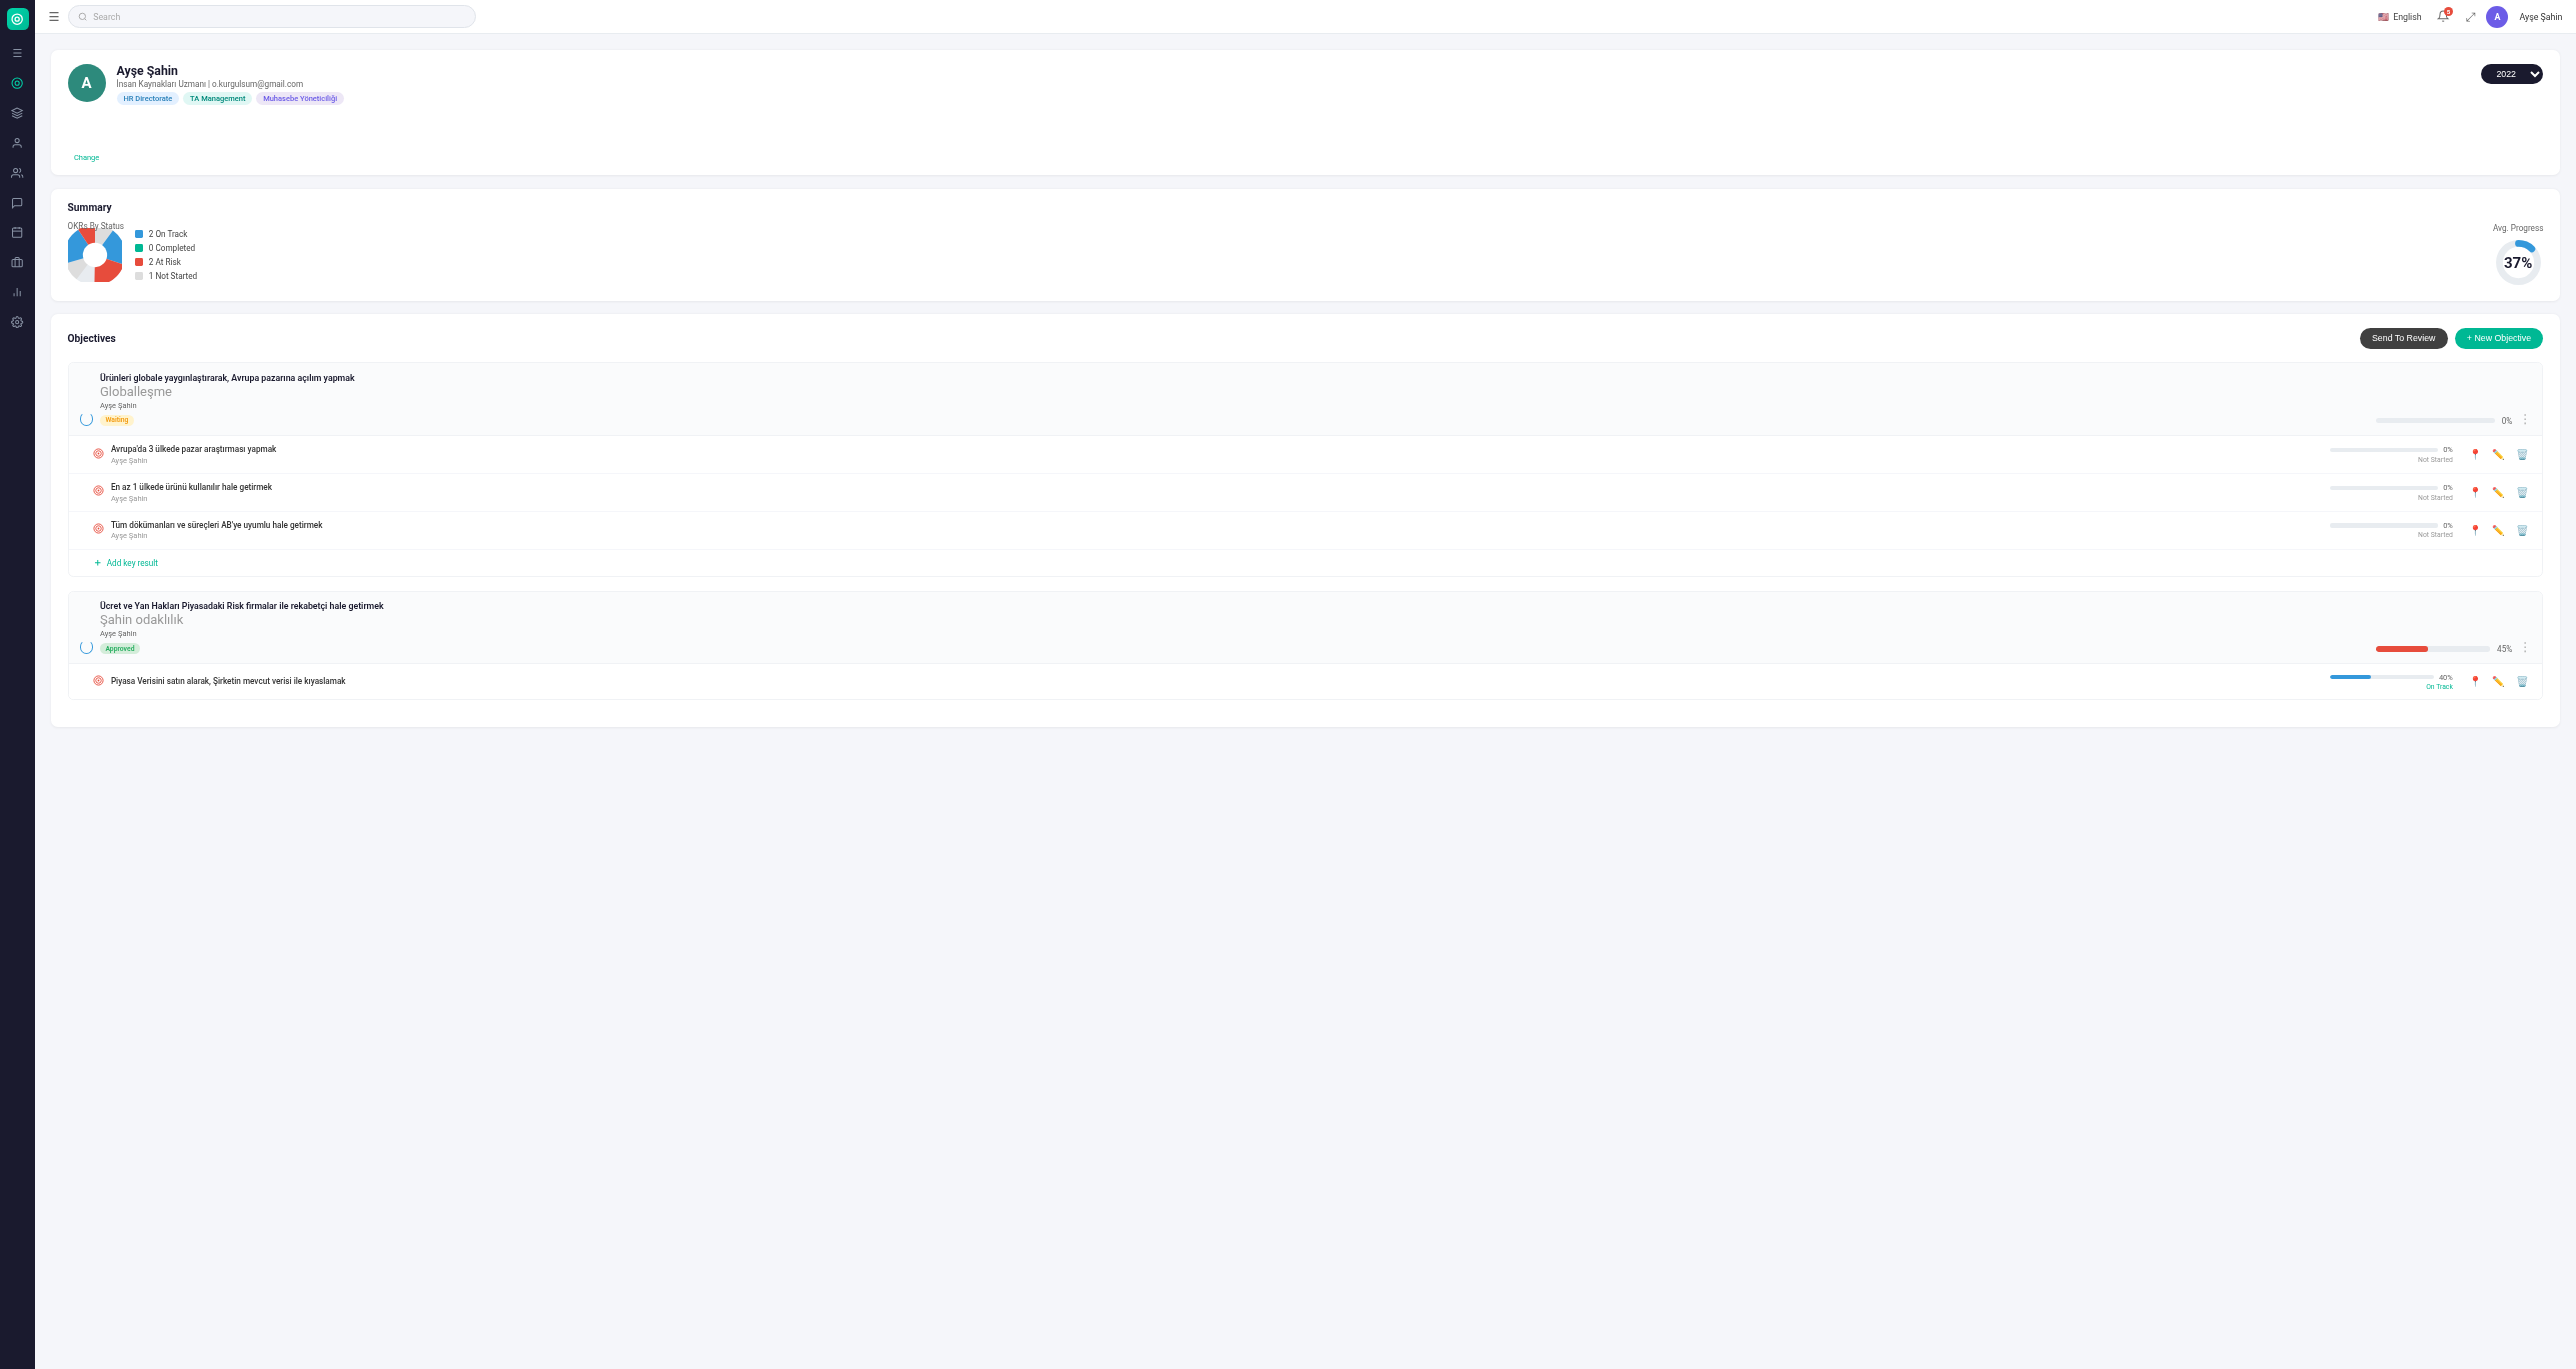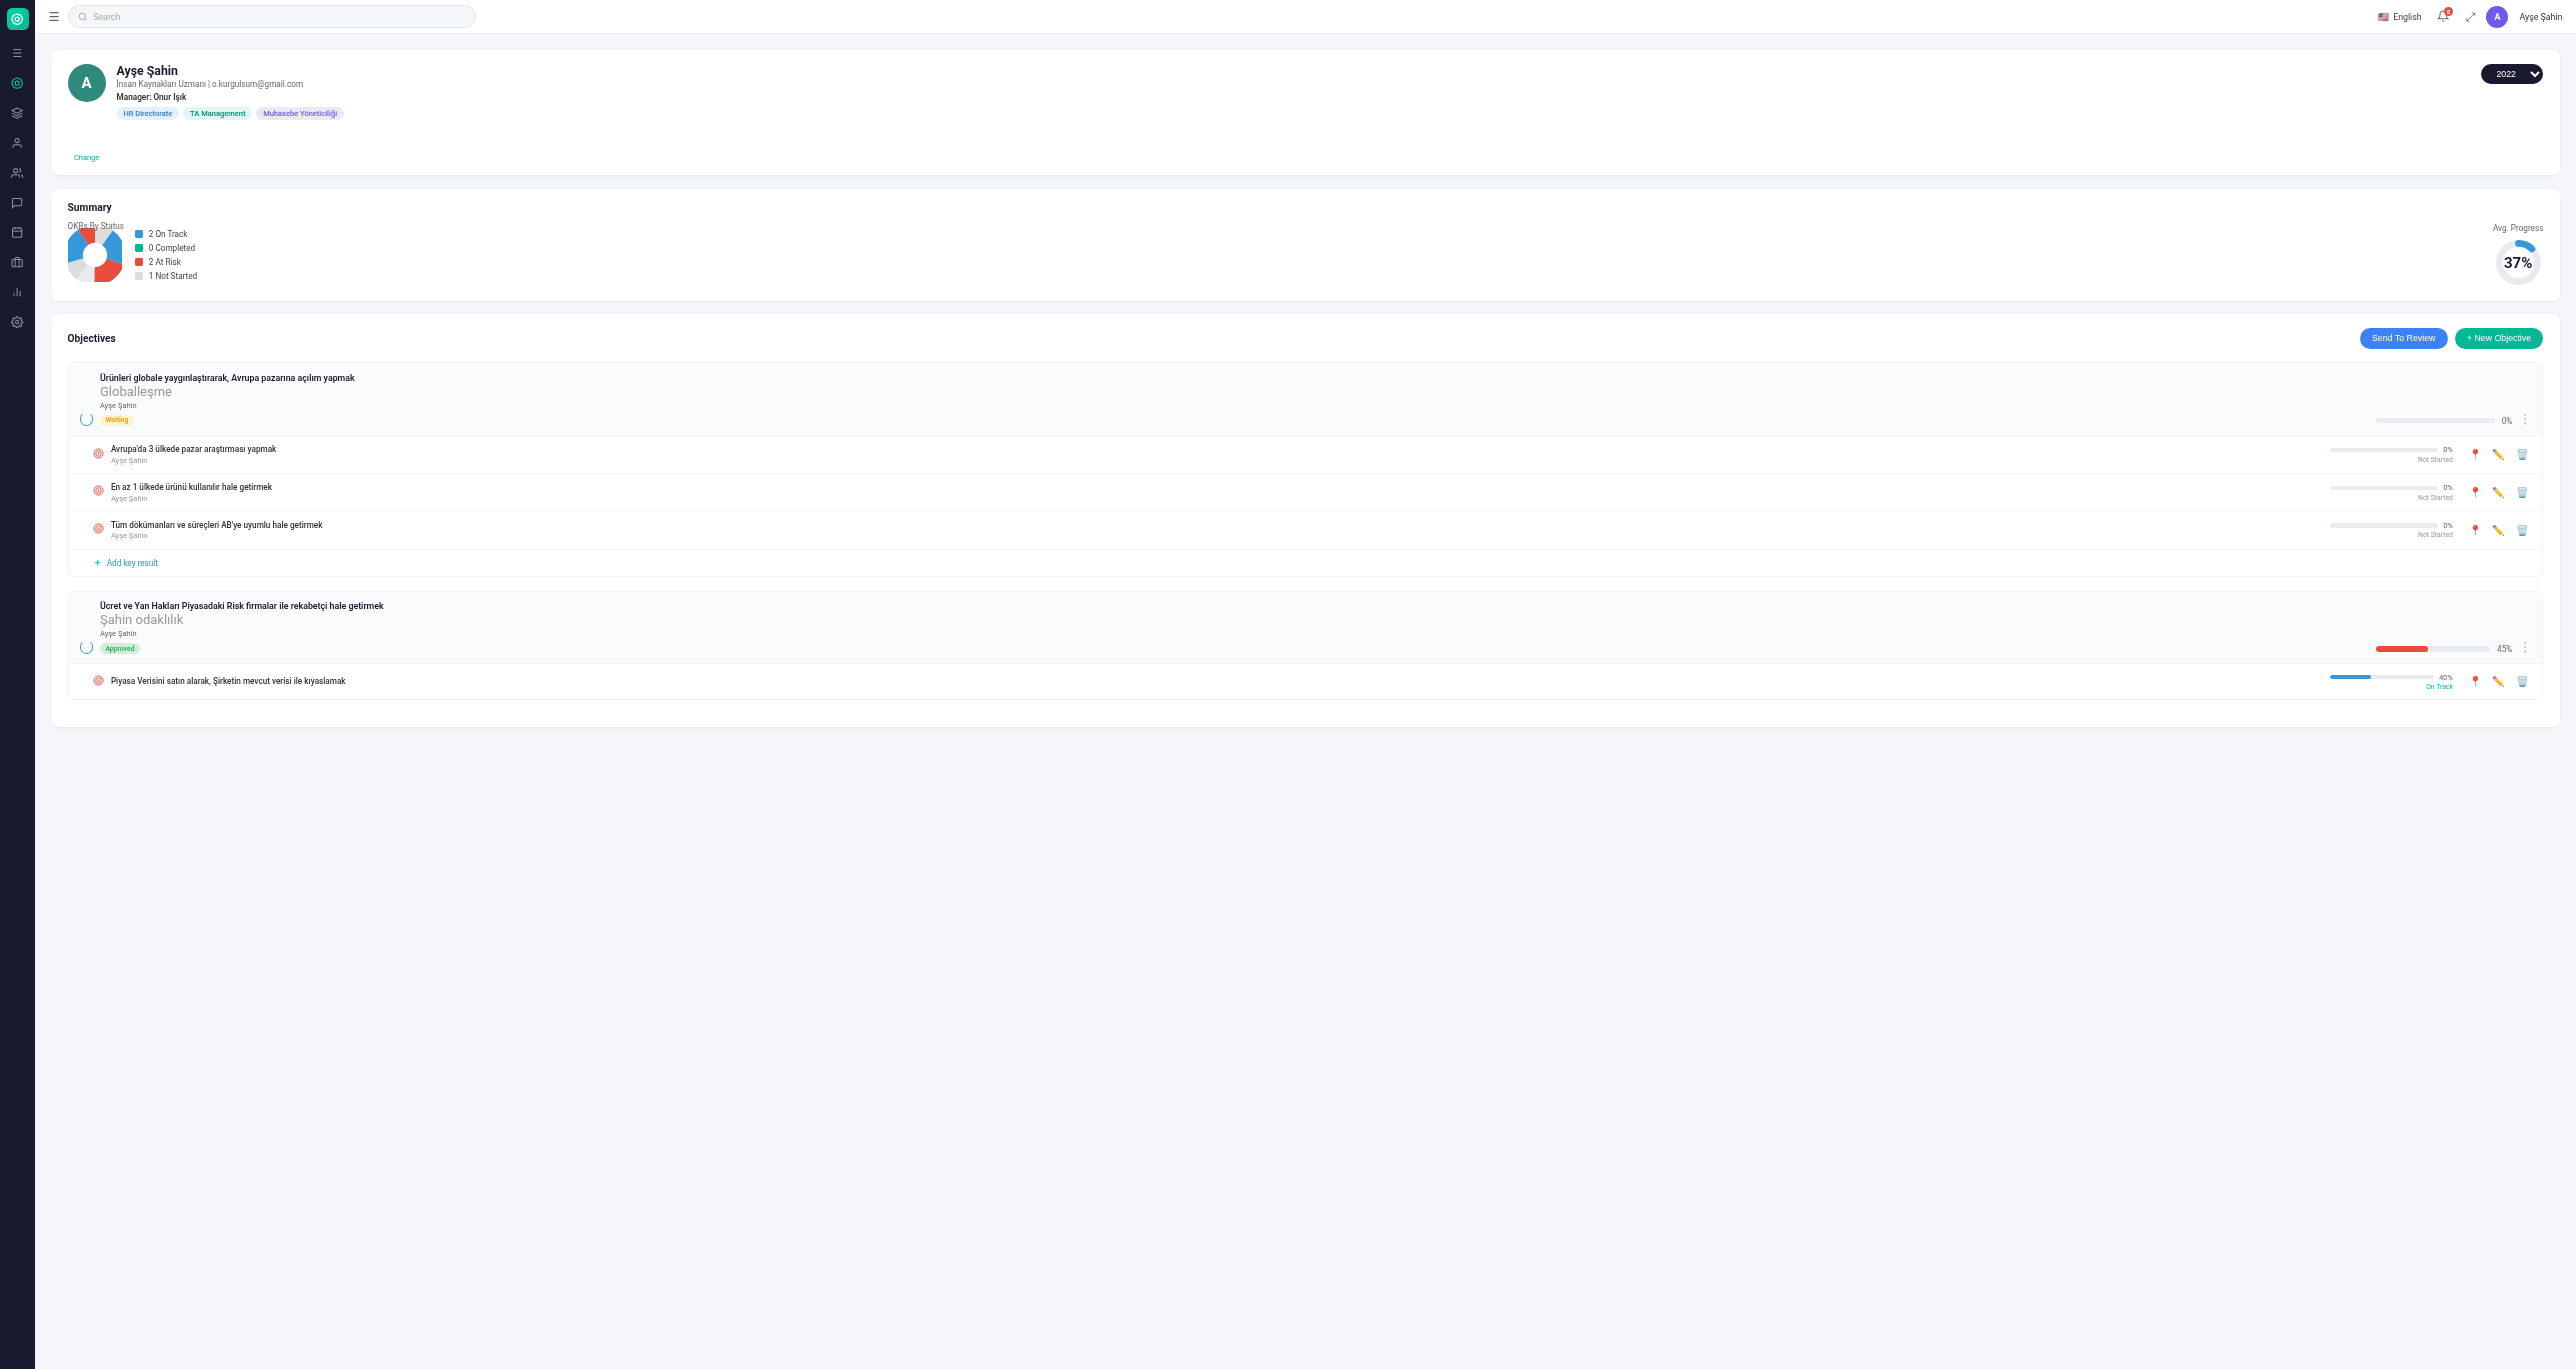--- a/index.html
+++ b/index.html
@@ -182,21 +182,21 @@
       position: absolute; top: 50%; left: 50%; transform: translate(-50%, -50%);
       font-size: 15px; font-weight: 700; color: #1a1a2e;
     }
 
     
     .objectives-section { background: #fff; border-radius: 6.8px; padding: 13.6px 16.3px; box-shadow: 0 0.7px 2.7px rgba(0,0,0,0.06); }
     .objectives-header { display: flex; align-items: center; margin-bottom: 13.6px; }
     .objectives-title { font-size: 10.2px; font-weight: 700; color: #1a1a2e; }
     .btn-send-review {
       margin-left: auto;
-      background: #3b82f6;
+      background: #404040;
       color: #fff;
       border: none;
       border-radius: 13.6px;
       padding: 5.4px 12.3px;
       font-size: 8.8px;
       cursor: pointer;
       font-weight: 500;
     }
     .btn-new-obj {
       background: #00b894;
@@ -387,24 +387,20 @@
   <div class="content">
 
     <div class="profile-card">
       <div class="profile-avatar-wrap">
         <div class="profile-avatar">A</div>
         <span class="change-link">Change</span>
       </div>
       <div class="profile-info">
         <div class="profile-name">Ayşe Şahin</div>
         <div class="profile-title">İnsan Kaynakları Uzmanı | o.kurgulsum@gmail.com</div>
-        <div class="profile-manager">
-          <span>Manager:</span>
-          <span>Onur Işık</span>
-        </div>
         <div class="profile-tags">
           <span class="tag tag-blue">HR Directorate</span>
           <span class="tag tag-teal">TA Management</span>
           <span class="tag tag-purple">Muhasebe Yöneticiliği</span>
         </div>
       </div>
       <select class="year-select">
         <option>2022</option>
         <option>2023</option>
         <option>2021</option>

